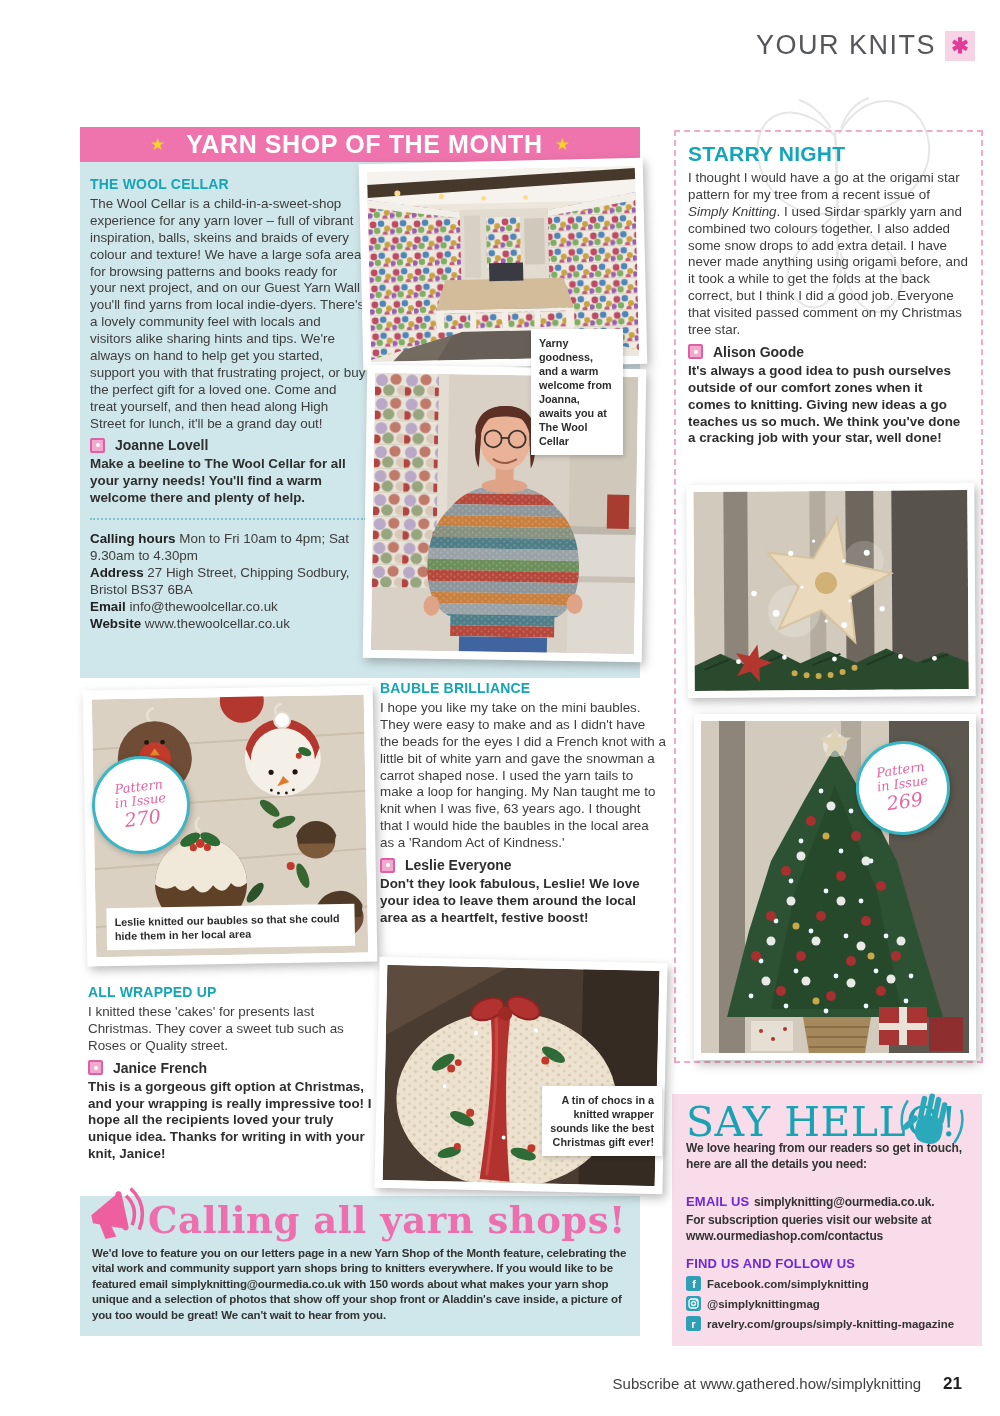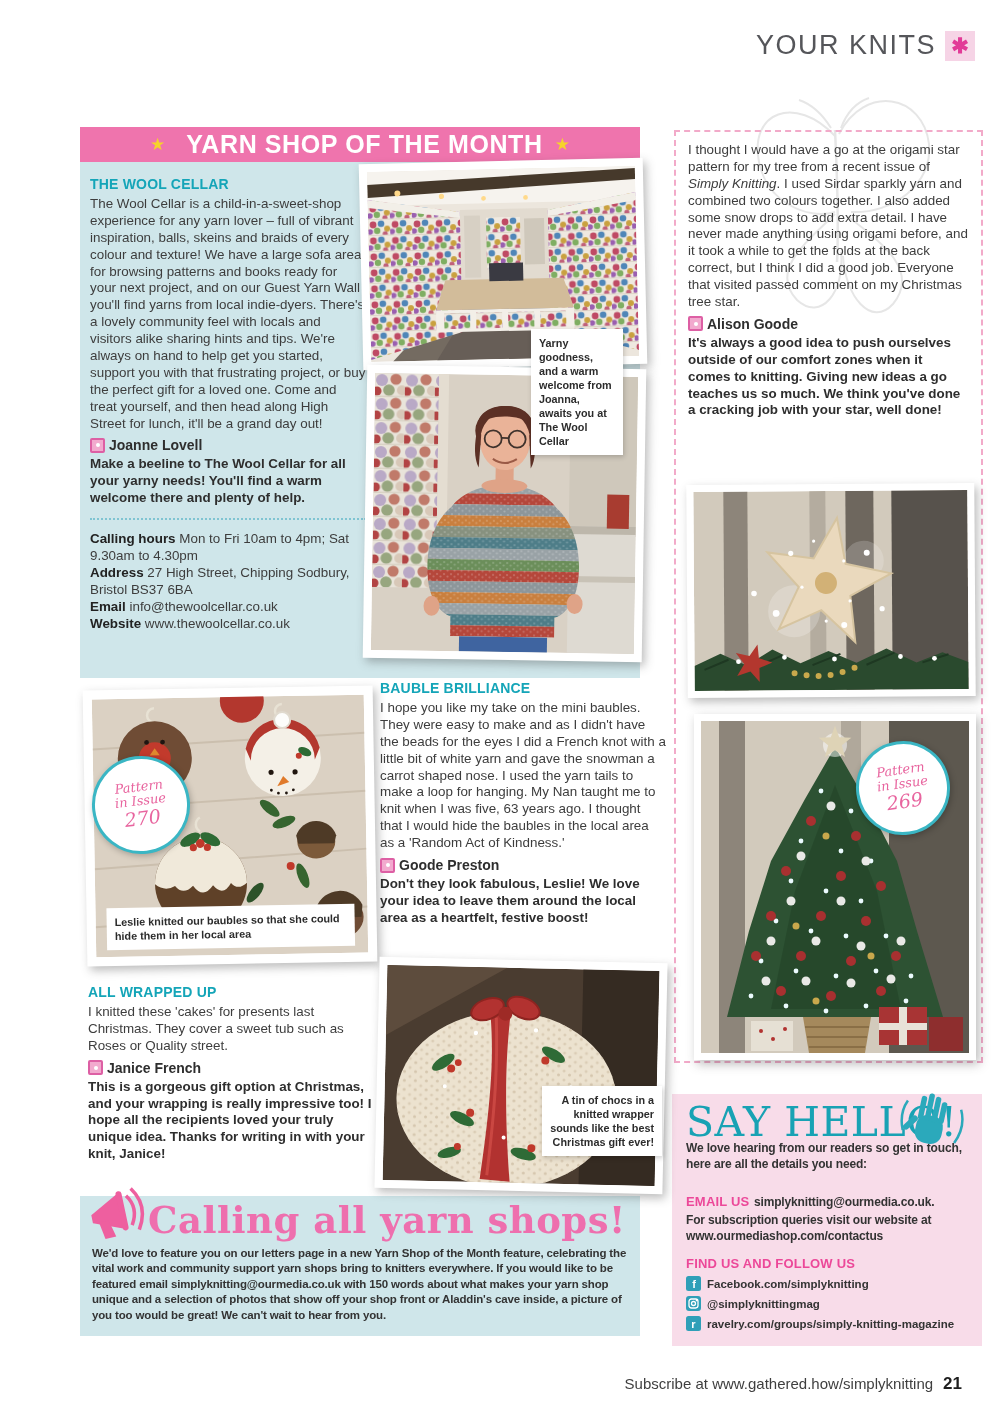--- a/index.html
+++ b/index.html
@@ -15,21 +15,21 @@
   .panel-blue{position:absolute;background:#cfe6ea;z-index:1;}
   .panel-pink{position:absolute;background:#f8dce9;z-index:1;}
   .banner{position:absolute;left:0;top:0;width:100%;height:35px;background:#ef74ad;
           display:flex;align-items:center;justify-content:center;gap:12px;}
   .banner-title{color:#fff;font-weight:bold;font-size:25px;letter-spacing:.6px;margin-left:9px;}
   .banner-star{color:#f6d32a;font-size:17px;line-height:1;}
   
   .teal-head{font-weight:bold;color:#14a5b8;font-size:14px;letter-spacing:.2px;margin:0 0 4px 0;}
   .body-text{font-size:13.4px;line-height:1.26;color:#3d3d3d;}
   .reply{font-size:13.4px;line-height:1.26;font-weight:bold;color:#2e2e2e;}
-  .author-row{display:flex;align-items:center;gap:4px;font-weight:bold;font-size:14px;color:#2e2e2e;margin:5px 0 3px 0;}
+  .author-row{display:flex;align-items:center;gap:10px;font-weight:bold;font-size:14px;color:#2e2e2e;margin:5px 0 3px 0;}
   .author-icon{width:11px;height:11px;background:#f2a9ce;border:2px solid #dd5fa4;border-radius:2px;flex:0 0 auto;
                display:flex;align-items:center;justify-content:center;}
   .author-icon i{width:4px;height:4px;background:#fff;border-radius:50%;}
   .sep{border-top:2px dotted #7fc4d2;margin:11px 0 10px 0;}
   .detail{font-size:13.4px;line-height:1.27;color:#3d3d3d;}
   .detail b{color:#222;}
   .abs{position:absolute;}
   
   .polaroid{position:absolute;background:#fff;box-shadow:3px 4px 10px rgba(60,60,60,.35);z-index:2;}
   .polaroid svg{display:block;}
@@ -44,25 +44,25 @@
   
   .letters-frame{position:absolute;left:674px;top:130px;width:309px;height:933px;
                  border:2px dashed #f2aac9;box-sizing:border-box;z-index:1;}
   
   .calling-title{position:absolute;font-family:"DejaVu Serif",serif;font-weight:bold;color:#ee6fae;
                  font-size:37px;letter-spacing:.5px;z-index:3;white-space:nowrap;}
   .bold-small{font-size:11.5px;font-weight:bold;color:#333;line-height:1.34;letter-spacing:-.15px;}
   
   .sh-title{position:absolute;font-family:"DejaVu Serif",serif;font-weight:normal;color:#18a2b4;
             font-size:41px;letter-spacing:.5px;z-index:3;white-space:nowrap;}
-  .teal-label{color:#ec4899;font-weight:bold;font-size:13px;letter-spacing:.2px;}
+  .teal-label{color:#6d28d9;font-weight:bold;font-size:13px;letter-spacing:.2px;}
   .social-row{display:flex;align-items:center;gap:6px;font-size:11.5px;font-weight:bold;color:#333;margin-top:5px;}
   .social-icon{flex:0 0 auto;display:block;}
   
-  .footer{position:absolute;top:1374px;right:38px;display:flex;align-items:baseline;gap:10px;z-index:2;}
+  .footer{position:absolute;top:1374px;right:38px;display:flex;align-items:baseline;gap:22px;z-index:2;}
   .footer-text{font-size:15px;color:#3f3f3f;}
   .footer-num{font-weight:bold;font-size:17px;color:#1e1e1e;}
 </style>
 </head>
 <body>
 
 <div class="page">
 
   <svg class="watermark" width="210" height="280" viewBox="0 0 210 280">
     <g fill="none" stroke="#d2d2d2" stroke-width="2">
@@ -223,20 +223,21 @@
     </svg>
   </div>
 
   <div class="caption" style="left:531px;top:329px;width:92px;">
     <span>Yarny goodness, and a warm welcome from Joanna, awaits you at The Wool Cellar</span>
   </div>
 
   <div class="letters-frame"></div>
 
   <div class="abs" style="left:688px;top:142px;width:280px;z-index:2;">
+    <div class="teal-head" style="font-size:21px;">STARRY NIGHT</div>
     <div class="body-text"><span>I thought I would have a go at the origami star pattern for my tree from a recent issue of </span><i>Simply Knitting</i><span>. I used Sirdar sparkly yarn and combined two colours together. I also added some snow drops to add extra detail. I have never made anything using origami before, and it took a while to get the folds at the back correct, but I think I did a good job. Everyone that visited passed comment on my Christmas tree star.</span></div>
     <div class="author-row">
       <span class="author-icon">
           <i></i>
         </span>
       <span>Alison Goode</span>
     </div>
     <div class="reply">It's always a good idea to push ourselves outside of our comfort zones when it comes to knitting. Giving new ideas a go teaches us so much. We think you've done a cracking job with your star, well done!</div>
   </div>
 
@@ -425,21 +426,21 @@
     <span class="bn">270</span>
   </div>
 
   <div class="abs" style="left:380px;top:680px;width:286px;z-index:2;">
     <div class="teal-head">BAUBLE BRILLIANCE</div>
     <div class="body-text">I hope you like my take on the mini baubles. They were easy to make and as I didn't have the beads for the eyes I did a French knot with a little bit of white yarn and gave the snowman a carrot shaped nose. I used the yarn tails to make a loop for hanging. My Nan taught me to knit when I was five, 63 years ago. I thought that I would hide the baubles in the local area as a 'Random Act of Kindness.'</div>
     <div class="author-row">
       <span class="author-icon">
           <i></i>
         </span>
-      <span>Goode Preston</span>
+      <span>Leslie Everyone</span>
     </div>
     <div class="reply">Don't they look fabulous, Leslie! We love your idea to leave them around the local area as a heartfelt, festive boost!</div>
   </div>
 
   <div class="abs" style="left:88px;top:984px;width:288px;z-index:2;">
     <div class="teal-head">ALL WRAPPED UP</div>
     <div class="body-text">I knitted these 'cakes' for presents last Christmas. They cover a sweet tub such as Roses or Quality street.</div>
     <div class="author-row">
       <span class="author-icon">
           <i></i>

